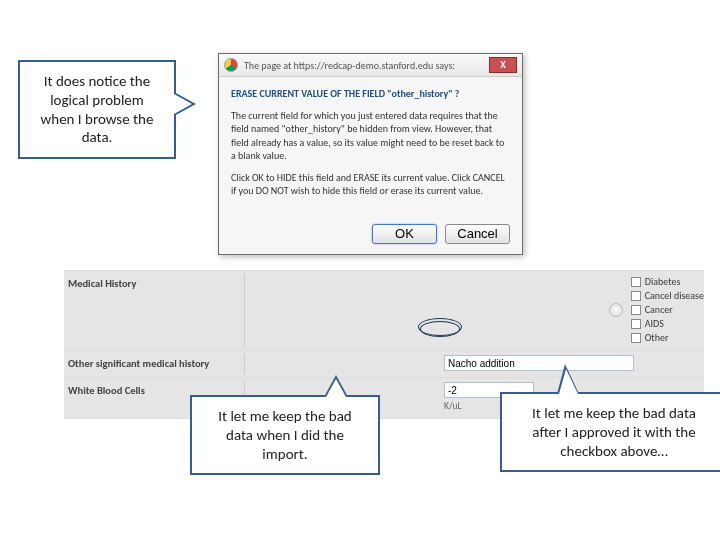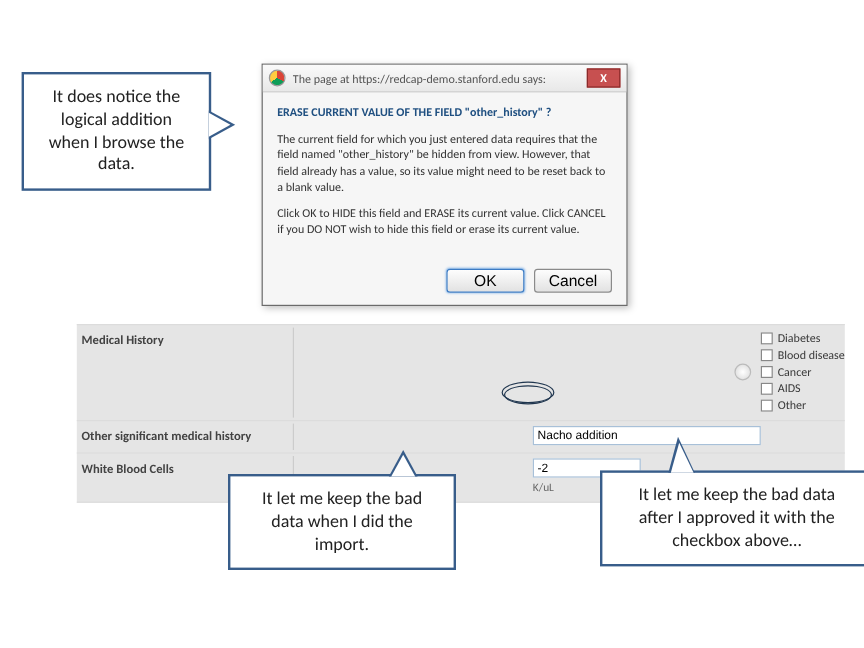--- a/index.html
+++ b/index.html
@@ -51,21 +51,21 @@
 
 .scribble { position: absolute; left: 418px; top: 318px; width: 46px; height: 22px; pointer-events:none; }
 .scribble span { position:absolute; border:1.5px solid #20364f; border-radius:50%; }
 .scribble .s1 { left:0; top:0; width:44px; height:18px; }
 .scribble .s2 { left:2px; top:3px; width:40px; height:16px; }
 </style>
 </head>
 <body>
 
 <div id="co1" class="callout">
-  <span>It does notice the logical addition when I browse the data.</span>
+  <span>It does notice the logical problem when I browse the data.</span>
 </div>
 
 <div class="dialog">
   <div class="titlebar">
     <div class="chromeicon"></div>
     <div class="ttext">The page at https://redcap-demo.stanford.edu says:</div>
     <div class="closebtn">X</div>
   </div>
   <div class="body">
     <p class="h">ERASE CURRENT VALUE OF THE FIELD "other_history" ?</p>
@@ -85,21 +85,21 @@
     <div class="field vline" style="display:flex; align-items:center;">
       <div style="flex:1"></div>
       <div class="commentdot"></div>
       <div class="opts" style="padding-left:0;">
         <div class="opt">
             <span class="cb"></span>
             <span>Diabetes</span>
           </div>
         <div class="opt">
             <span class="cb"></span>
-            <span>Blood disease</span>
+            <span>Cancel disease</span>
           </div>
         <div class="opt">
             <span class="cb"></span>
             <span>Cancer</span>
           </div>
         <div class="opt">
             <span class="cb"></span>
             <span>AIDS</span>
           </div>
         <div class="opt">

